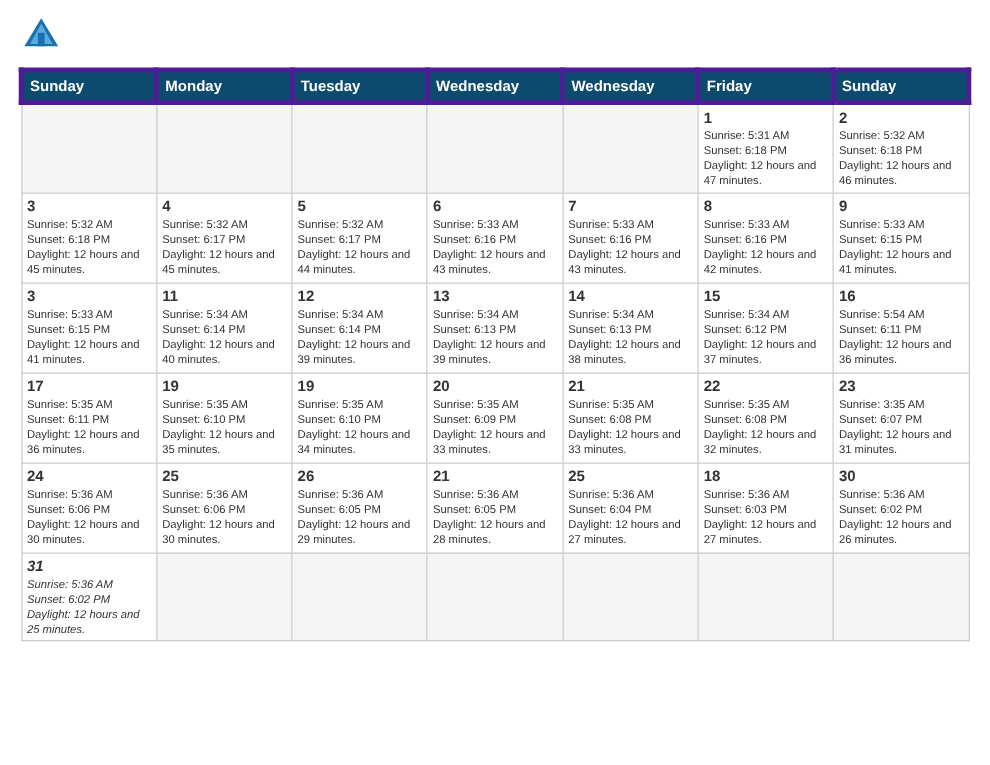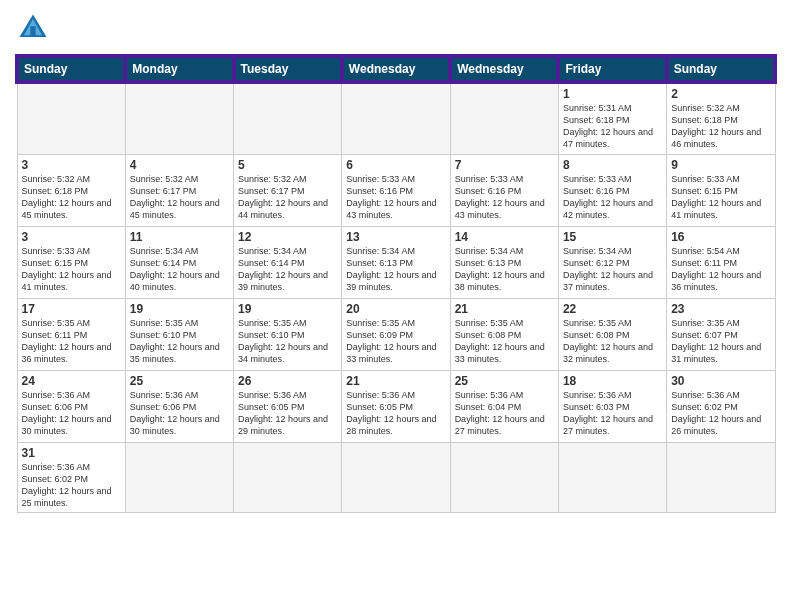--- a/index.html
+++ b/index.html
@@ -80,20 +80,21 @@
       display: block;
       margin-bottom: 1px;
     }
     .day-info {
       font-size: 9px;
       line-height: 1.35;
       color: #333;
     }
     .last-row td {
       height: 60px;
+      font-style: italic;
     }
   </style>
 </head>
 <body>
 
 <div class="page">
   <div class="header">
     <div class="logo">
       <svg class="logo-icon" viewBox="0 0 40 40">
         <polygon points="20,5 35,30 5,30" fill="#1a6faf"></polygon>

